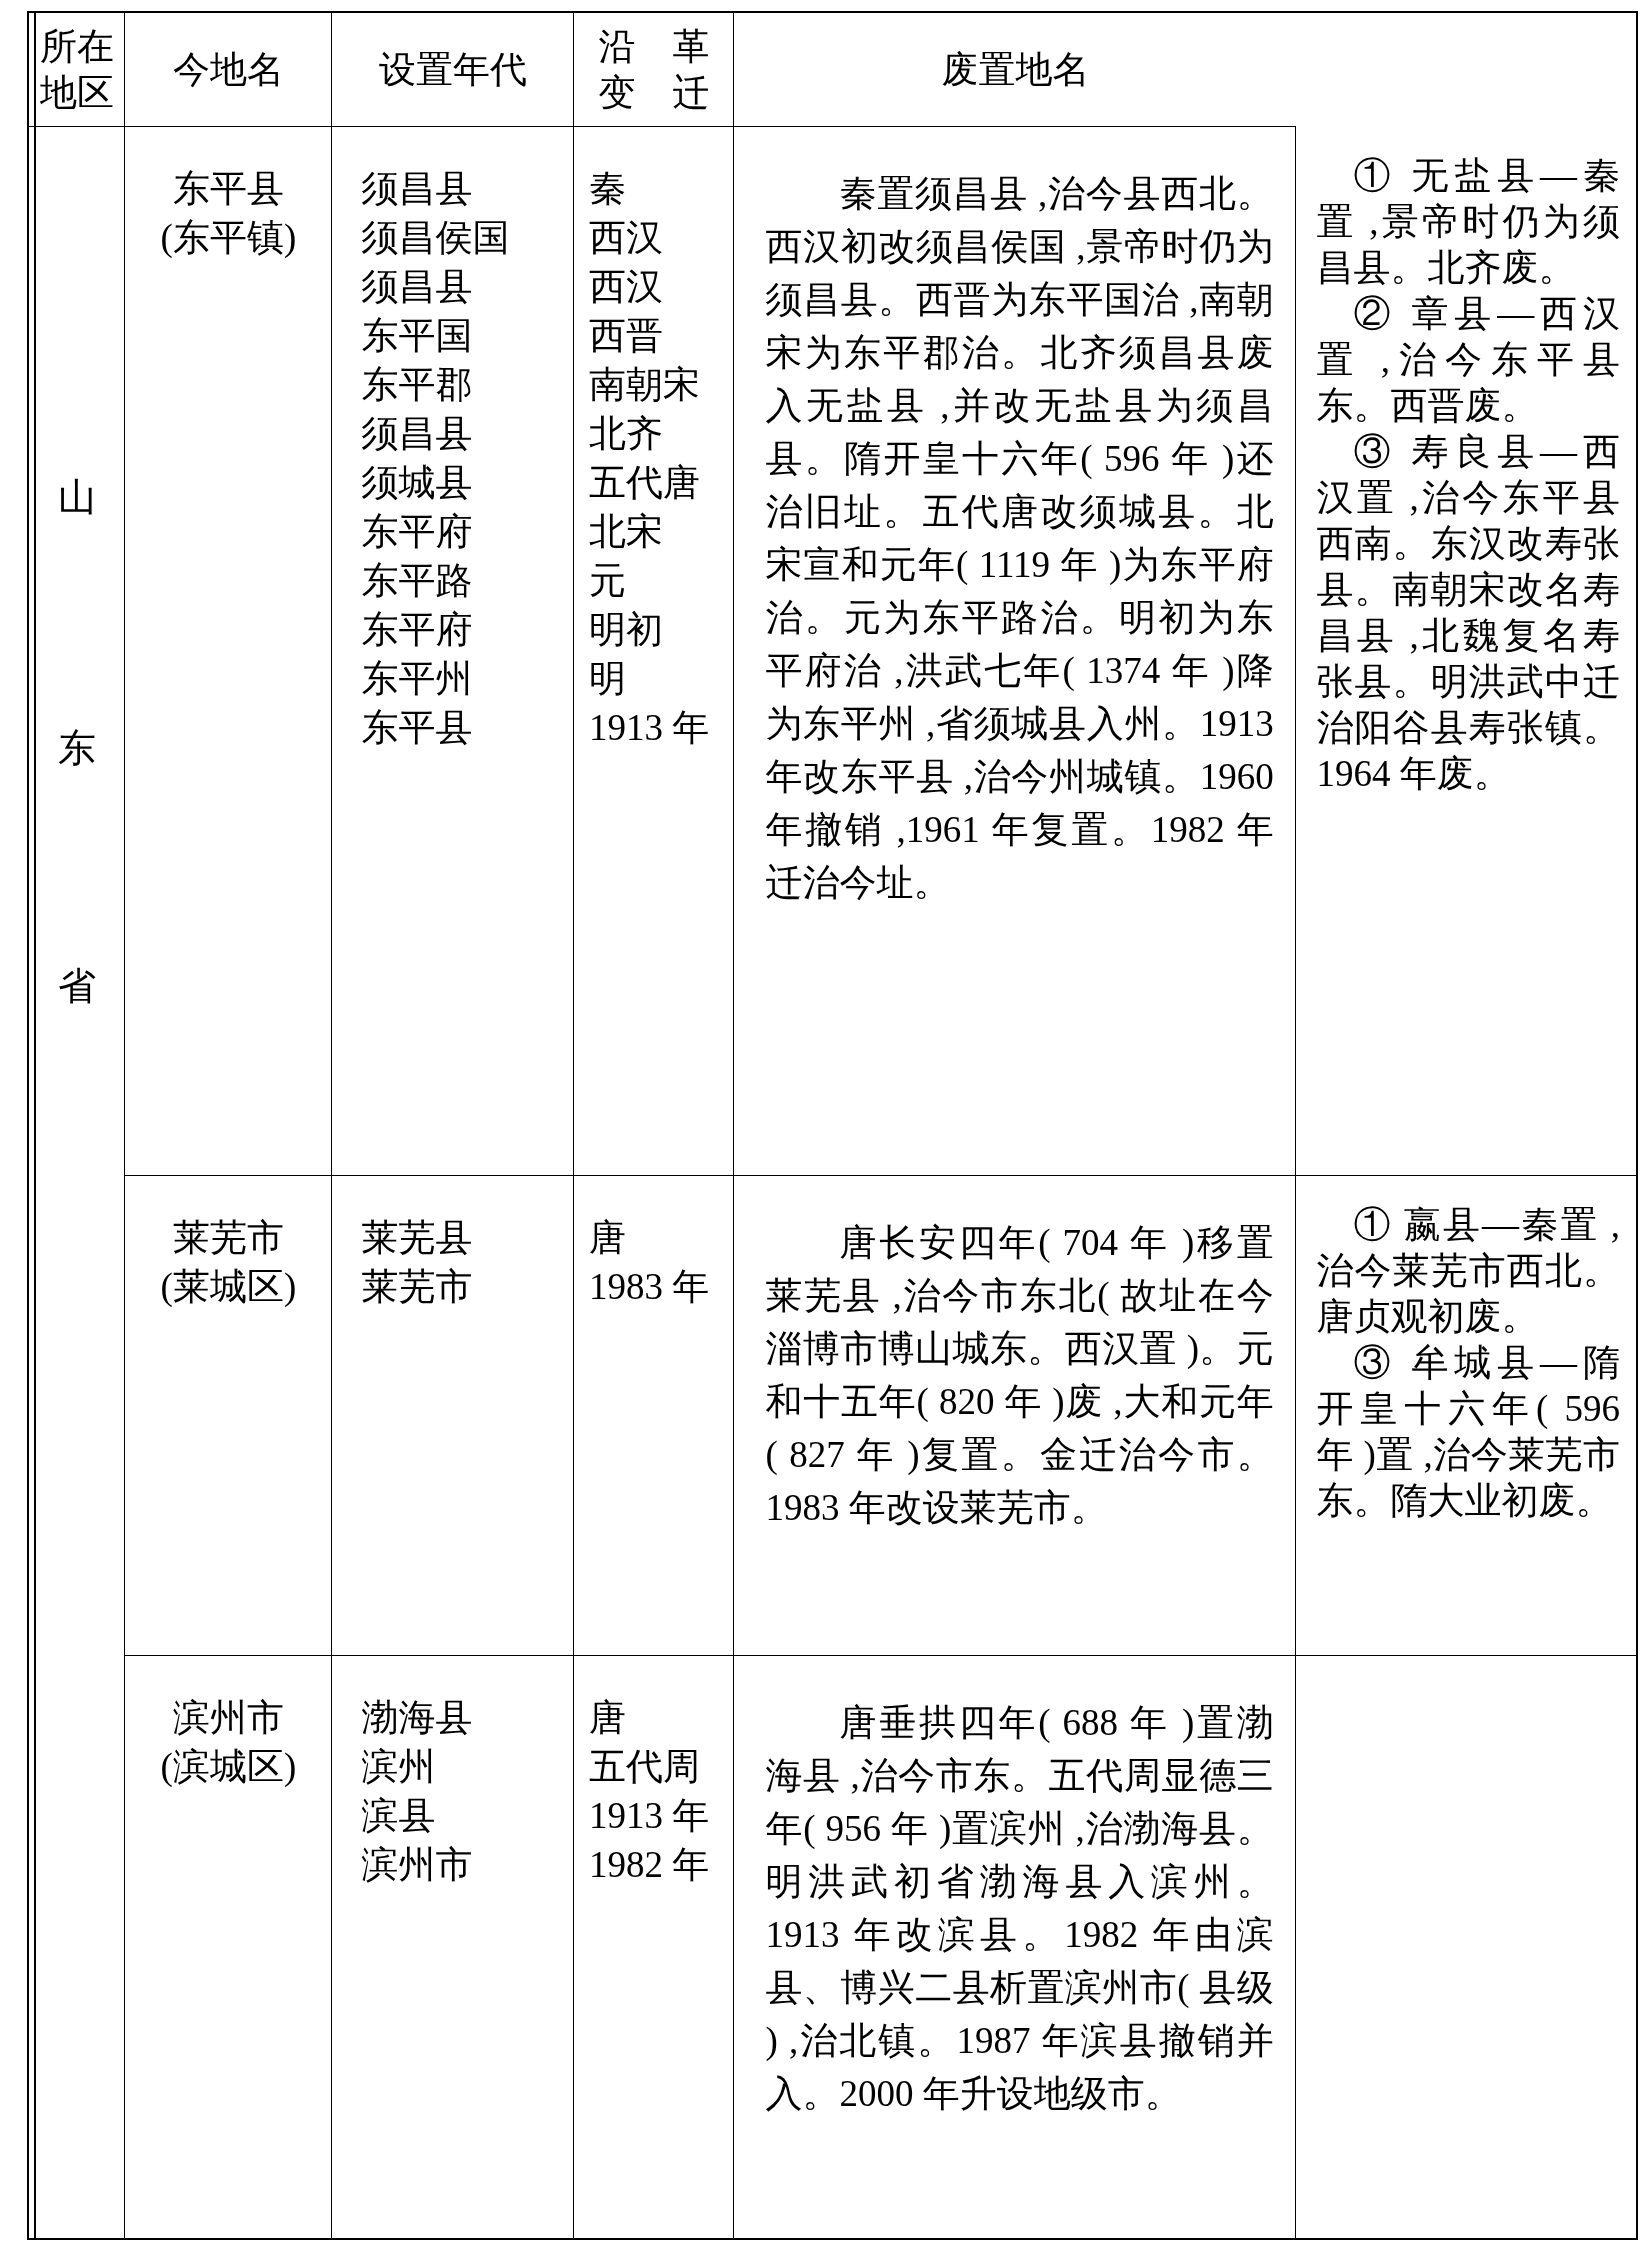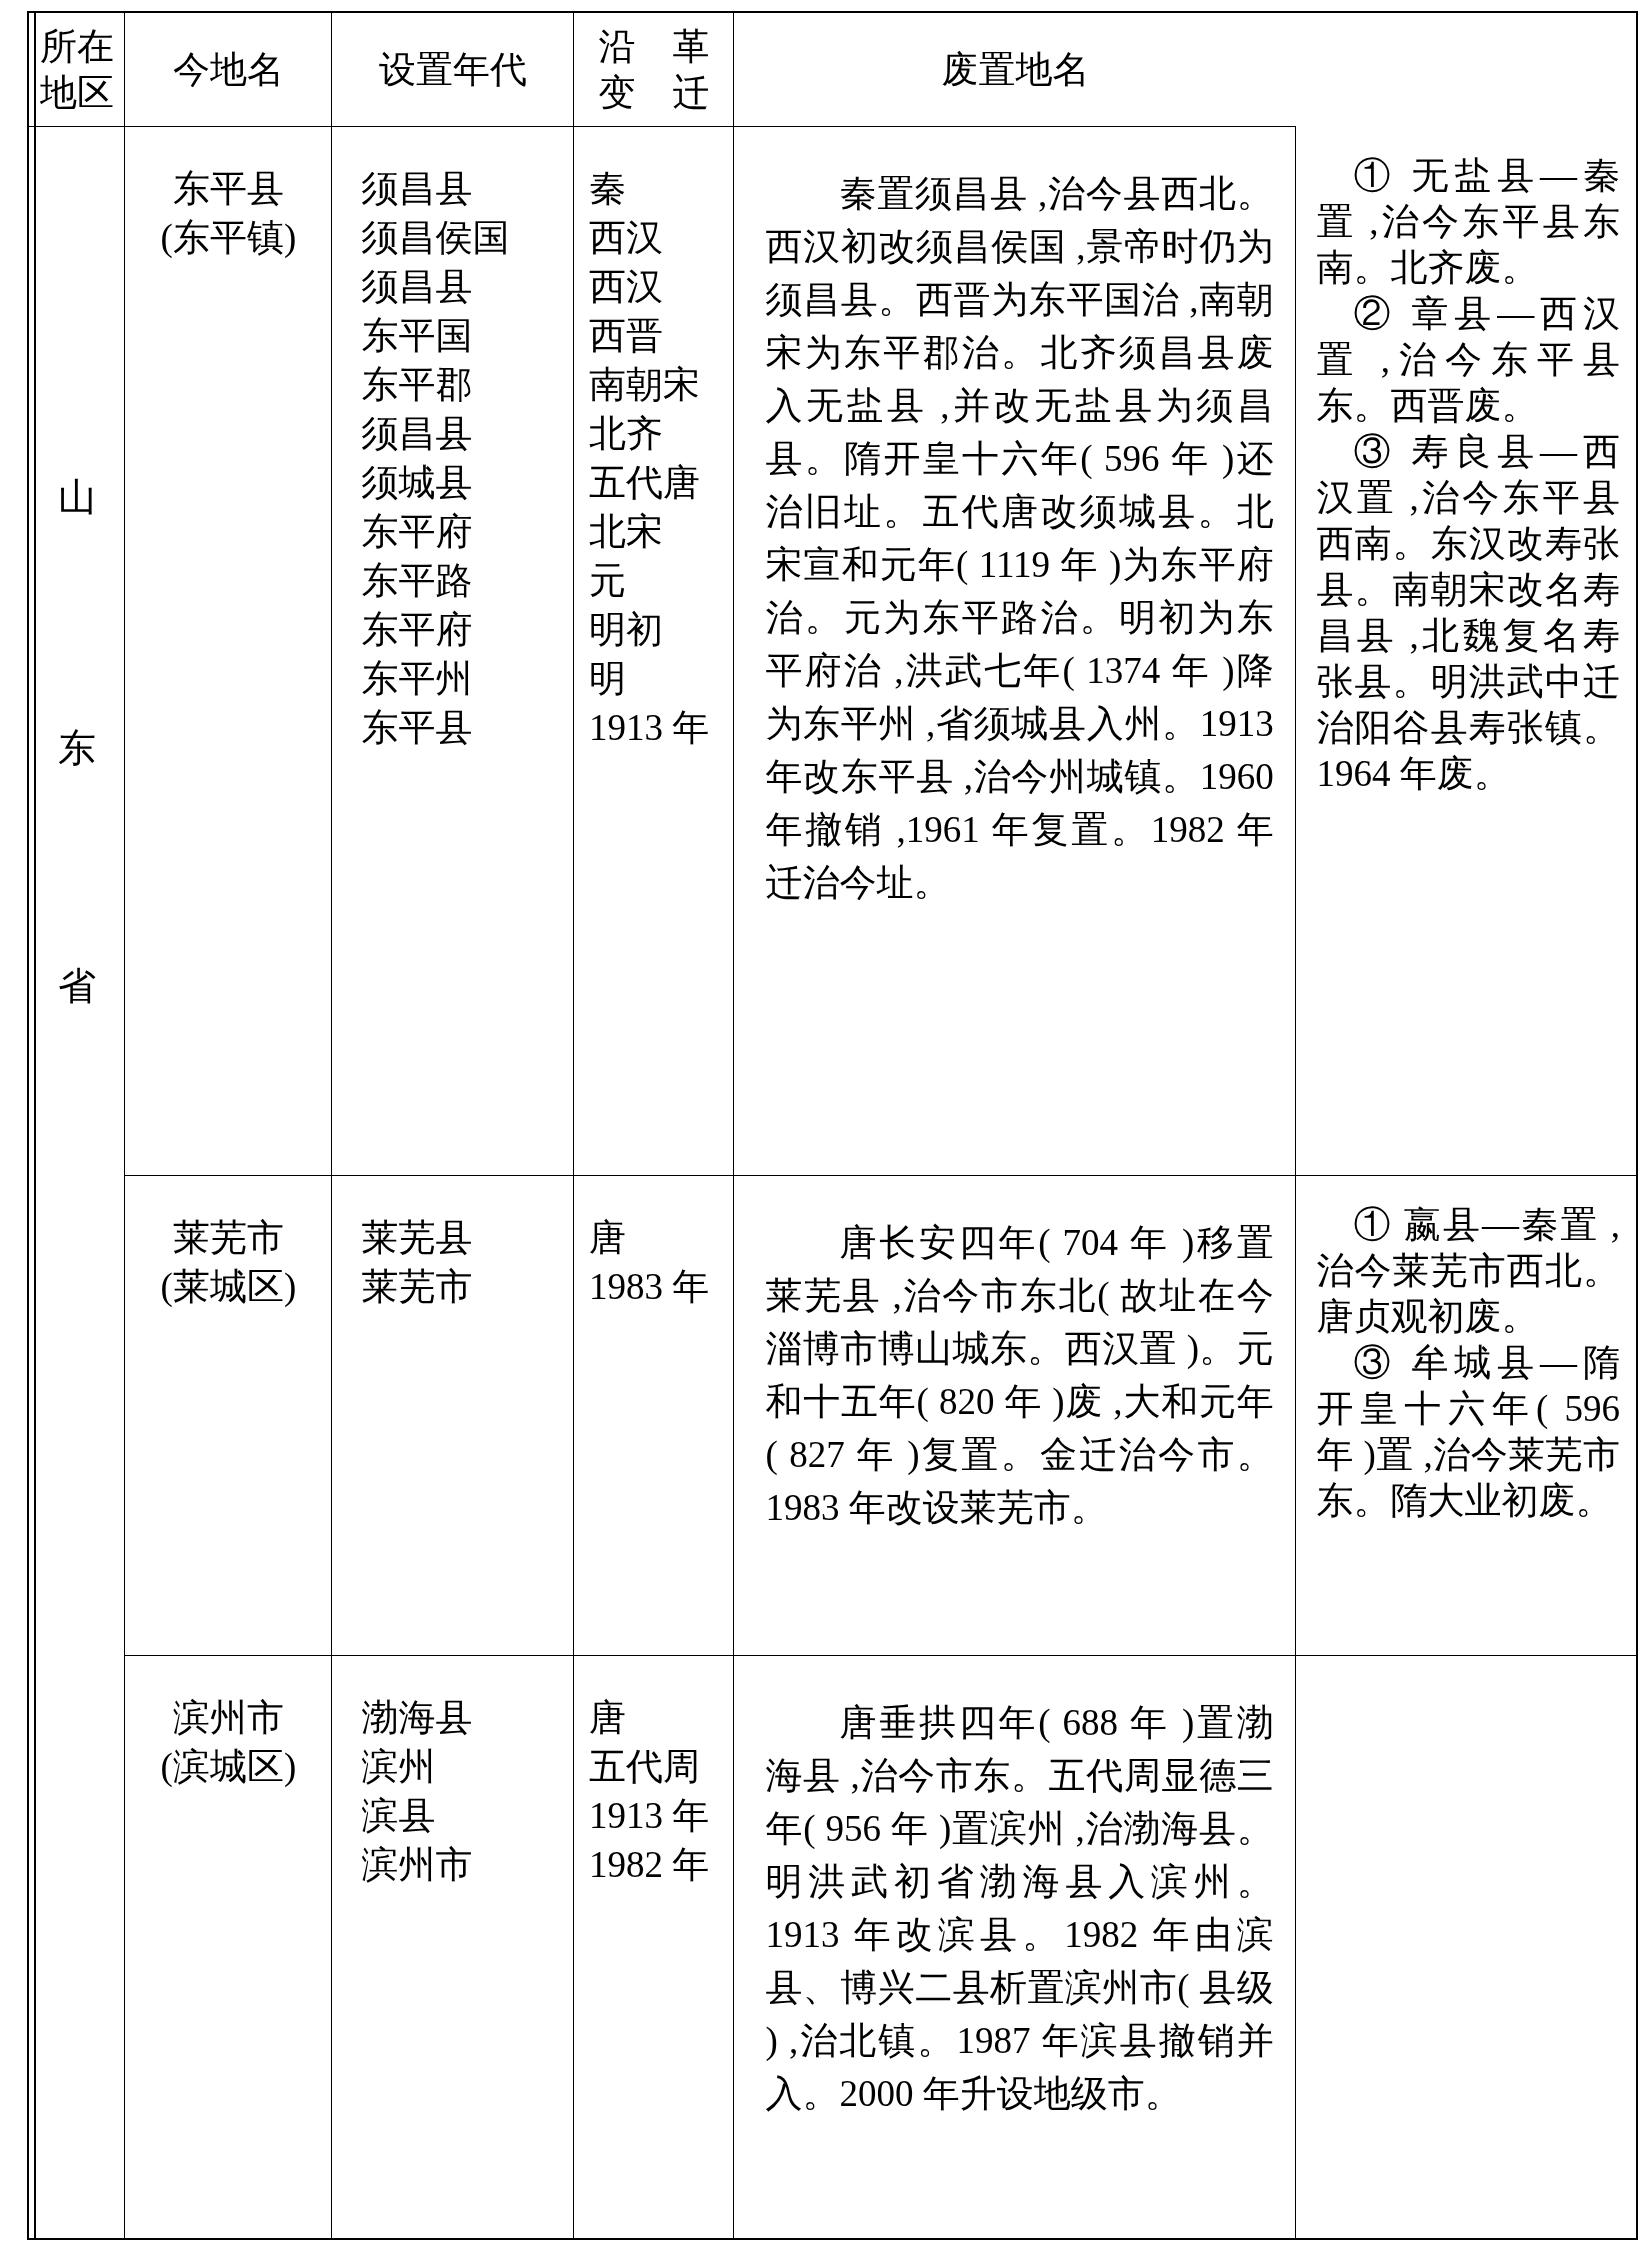--- a/index.html
+++ b/index.html
@@ -144,21 +144,21 @@
       <div>北宋</div>
       <div>元</div>
       <div>明初</div>
       <div>明</div>
       <div>1913 年</div>
     </div>
     <div class="cell evo-cell gr2">
       <p>秦置须昌县 ,治今县西北。西汉初改须昌侯国 ,景帝时仍为须昌县。西晋为东平国治 ,南朝宋为东平郡治。北齐须昌县废入无盐县 ,并改无盐县为须昌县。隋开皇十六年( 596 年 )还治旧址。五代唐改须城县。北宋宣和元年( 1119 年 )为东平府治。元为东平路治。明初为东平府治 ,洪武七年( 1374 年 )降为东平州 ,省须城县入州。1913 年改东平县 ,治今州城镇。1960 年撤销 ,1961 年复置。1982 年迁治今址。</p>
     </div>
     <div class="cell abol-cell gr2 last-col">
-      <p>① 无盐县—秦置 ,治今东平县东南。北齐废。</p>
+      <p>① 无盐县—秦置 ,景帝时仍为须昌县。北齐废。</p>
       <p>② 章县—西汉置 ,治今东平县东。西晋废。</p>
       <p>③ 寿良县—西汉置 ,治今东平县西南。东汉改寿张县。南朝宋改名寿昌县 ,北魏复名寿张县。明洪武中迁治阳谷县寿张镇。1964 年废。</p>
     </div>
 
     <div class="cell today-cell gr3">
       <div>莱芜市</div>
       <div>(莱城区)</div>
     </div>
     <div class="cell renamed-cell gr3">
       <div>莱芜县</div>

